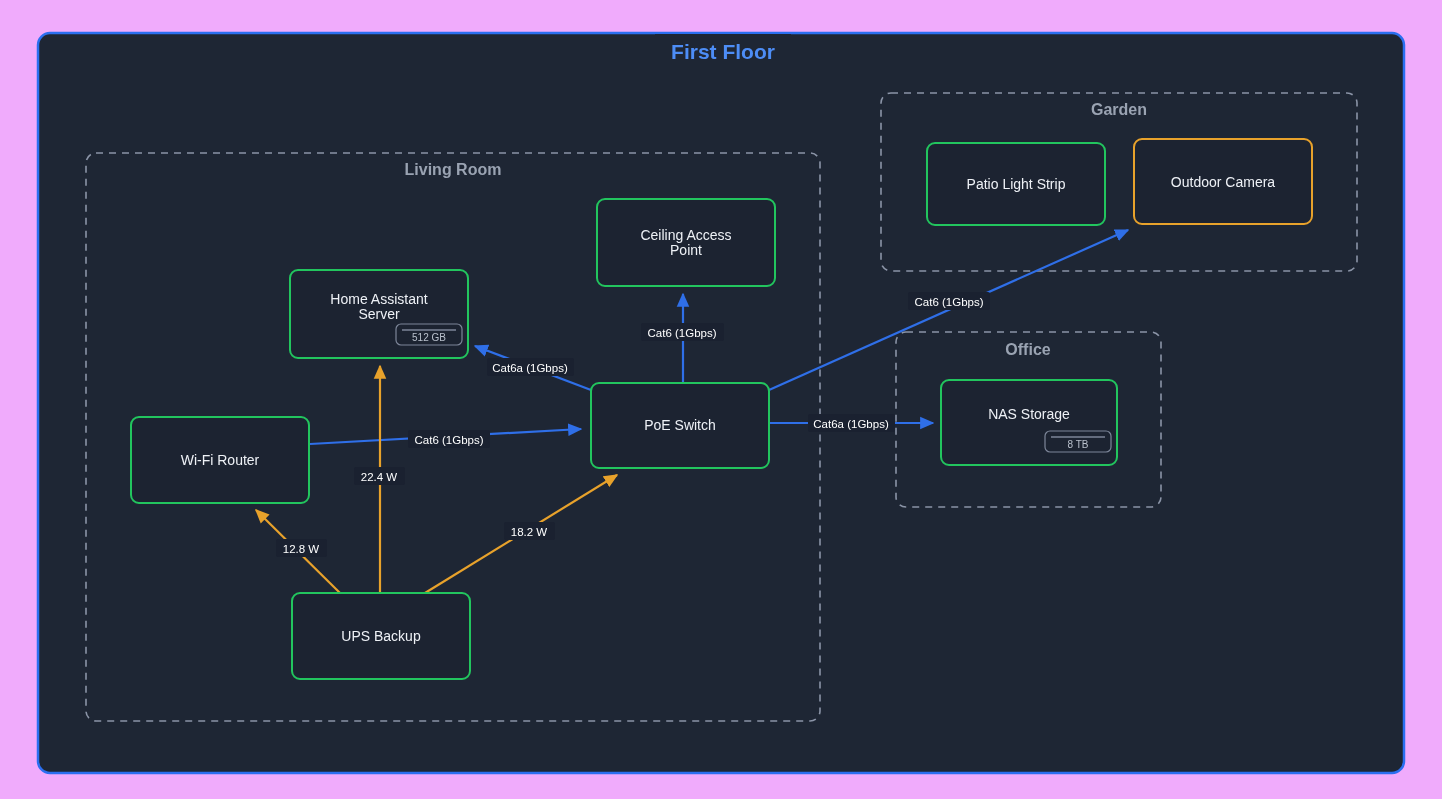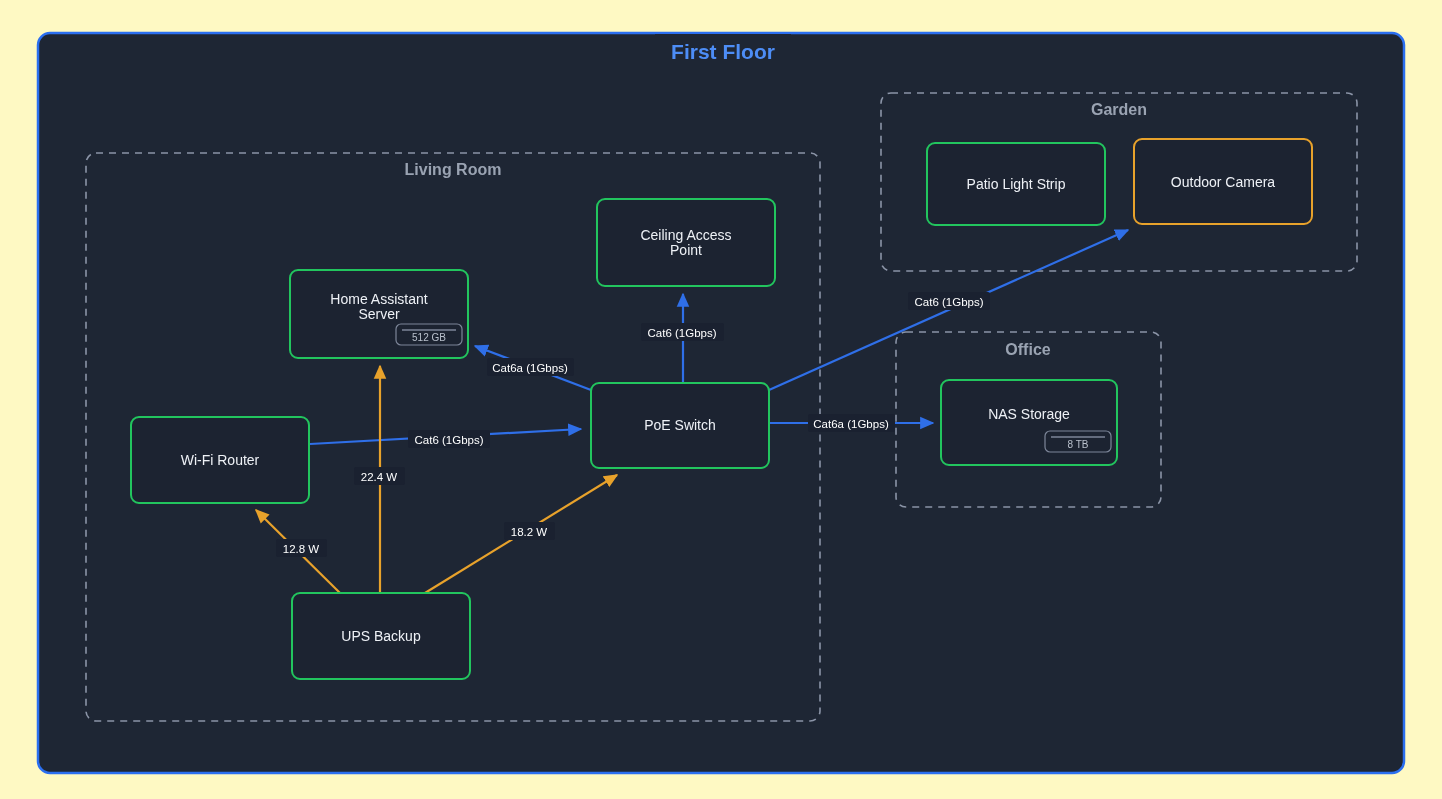--- a/index.html
+++ b/index.html
@@ -8,21 +8,21 @@
     background: #131a24;
     width: 1442px;
     height: 799px;
     overflow: hidden;
     font-family: "Liberation Sans", sans-serif;
   }
   #stage {
     position: relative;
     width: 1442px;
     height: 799px;
-    background: #fef9c3;
+    background: #f0abfc;
   }
   svg#canvas {
     position: absolute;
     left: 0; top: 0;
     width: 1442px;
     height: 799px;
   }
   .floor-title {
     font-size: 21px;
     font-weight: bold;

